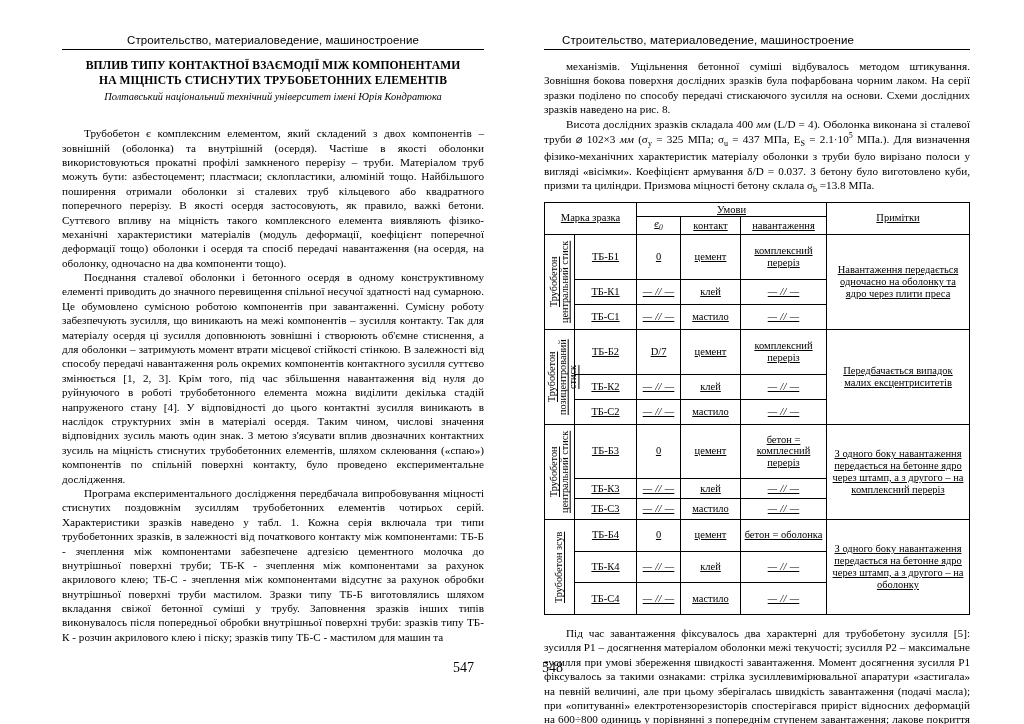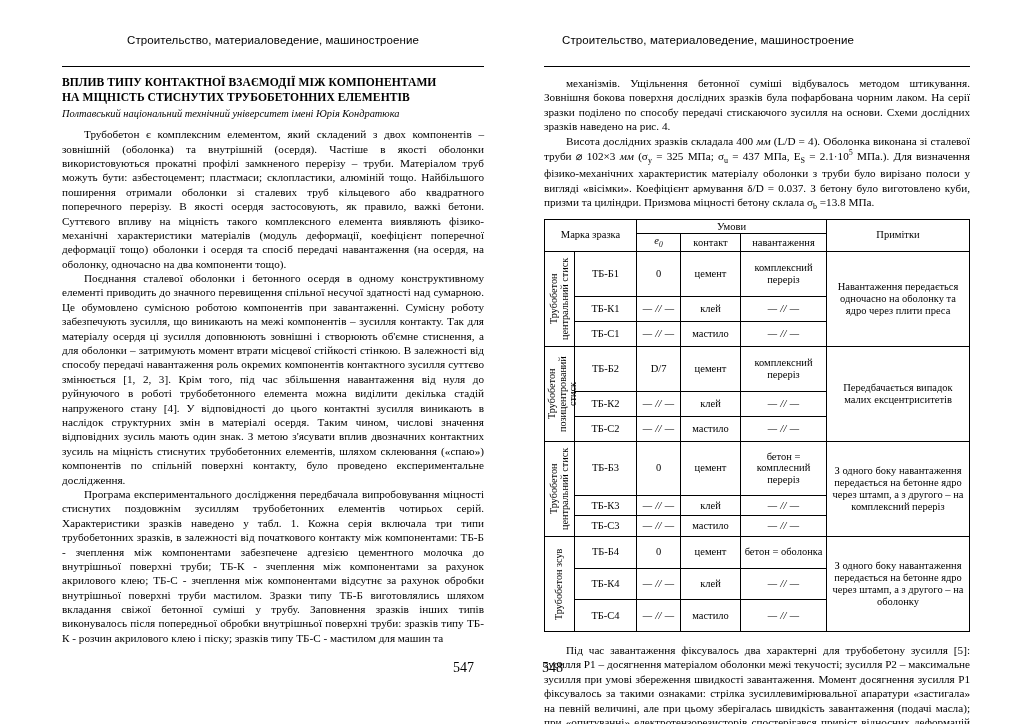--- a/index.html
+++ b/index.html
@@ -30,31 +30,31 @@
   }
   .col-right {
     width: 512px;
     padding: 34px 54px 0 32px;
   }
   .running-head {
     font-family: "Liberation Sans", "DejaVu Sans", sans-serif;
     font-size: 11.5px;
     text-align: center;
     letter-spacing: 0.1px;
-    padding-bottom: 20px;
+    padding-bottom: 3px;
     border-bottom: 1.3px solid #000;
     margin-bottom: 9px;
   }
   .rh-right {
     text-align: left;
     padding-left: 18px;
   }
   .title-block {
-    text-align: left;
-    margin-bottom: 7px;
+    text-align: center;
+    margin-bottom: 23px;
   }
   .art-title {
     font-size: 11.6px;
     font-weight: bold;
     line-height: 1.28;
     letter-spacing: 0.05px;
   }
   .authors {
     font-size: 10.6px;
     font-weight: bold;
@@ -93,20 +93,21 @@
     font-size: 11.4px;
     font-weight: bold;
     text-align: center;
     margin: 1px 0 2px 0;
   }
   table.specimens {
     border-collapse: collapse;
     width: 100%;
     table-layout: fixed;
     font-size: 10.5px;
+    text-decoration: underline;
   }
   table.specimens th,
   table.specimens td {
     border: 1px solid #000;
     text-align: center;
     vertical-align: middle;
     padding: 1px 2px;
     line-height: 1.12;
   }
   table.specimens th { font-weight: normal; }
@@ -146,21 +147,21 @@
     <p class="body">Поєднання сталевої оболонки і бетонного осердя в одному конструктивному елементі приводить до значного перевищення спільної несучої здатності над сумарною. Це обумовлено сумісною роботою компонентів при завантаженні. Сумісну роботу забезпечують зусилля, що виникають на межі компонентів – зусилля контакту. Так для матеріалу осердя ці зусилля доповнюють зовнішні і створюють об'ємне стиснення, а для оболонки – затримують момент втрати місцевої стійкості стінкою. В залежності від способу передачі навантаження роль окремих компонентів контактного зусилля суттєво змінюється [1, 2, 3]. Крім того, під час збільшення навантаження від нуля до руйнуючого в роботі трубобетонного елемента можна виділити декілька стадій напруженого стану [4]. У відповідності до цього контактні зусилля виникають в наслідок структурних змін в матеріалі осердя. Таким чином, числові значення відповідних зусиль мають один знак. З метою з'ясувати вплив двозначних контактних зусиль на міцність стиснутих трубобетонних елементів, шляхом склеювання («спаю») компонентів по спільній поверхні контакту, було проведено експериментальне дослідження.</p>
     <p class="body">Програма експериментального дослідження передбачала випробовування міцності стиснутих поздовжнім зусиллям трубобетонних елементів чотирьох серій. Характеристики зразків наведено у табл. 1. Кожна серія включала три типи трубобетонних зразків, в залежності від початкового контакту між компонентами: ТБ-Б - зчеплення між компонентами забезпечене адгезією цементного молочка до внутрішньої поверхні труби; ТБ-К - зчеплення між компонентами за рахунок акрилового клею; ТБ-С - зчеплення між компонентами відсутнє за рахунок обробки внутрішньої поверхні труби мастилом. Зразки типу ТБ-Б виготовлялись шляхом вкладання свіжої бетонної суміші у трубу. Заповнення зразків інших типів виконувалось після попередньої обробки внутрішньої поверхні труби: зразків типу ТБ-К - розчин акрилового клею і піску; зразків типу ТБ-С - мастилом для машин та</p>
 
     <div class="page-num pn-left">547</div>
   </div>
 
   <div class="column col-right">
 
     <div class="running-head rh-right">Строительство, материаловедение, машиностроение</div>
 
-    <p class="body">механізмів. Ущільнення бетонної суміші відбувалось методом штикування. Зовнішня бокова поверхня дослідних зразків була пофарбована чорним лаком. На серії зразки поділено по способу передачі стискаючого зусилля на основи. Схеми дослідних зразків наведено на рис. 4.</p>
+    <p class="body">механізмів. Ущільнення бетонної суміші відбувалось методом штикування. Зовнішня бокова поверхня дослідних зразків була пофарбована чорним лаком. На серії зразки поділено по способу передачі стискаючого зусилля на основи. Схеми дослідних зразків наведено на рис. 8.</p>
 
     <p class="body"><span>Висота дослідних зразків складала 400 </span><span class="ital">мм</span><span> (L/D = 4). Оболонка виконана зі сталевої труби ⌀ 102×3 </span><span class="ital">мм</span><span> (σ</span><span class="sub">y</span><span> = 325 МПа; σ</span><span class="sub">u</span><span> = 437 МПа, E</span><span class="sub">S</span><span> = 2.1·10</span><span class="sup">5</span><span> МПа.). Для визначення фізико-механічних характеристик матеріалу оболонки з труби було вирізано полоси у вигляді «вісімки». Коефіцієнт армування δ/D = 0.037. З бетону було виготовлено куби, призми та циліндри. Призмова міцності бетону склала σ</span><span class="sub">b</span><span> =13.8 МПа.</span></p>
 
     <div class="tbl-caption-right"></div>
     <div class="tbl-title"></div>
 
     <table class="specimens">
       <colgroup>
         <col style="width:30px">
         <col style="width:62px">

